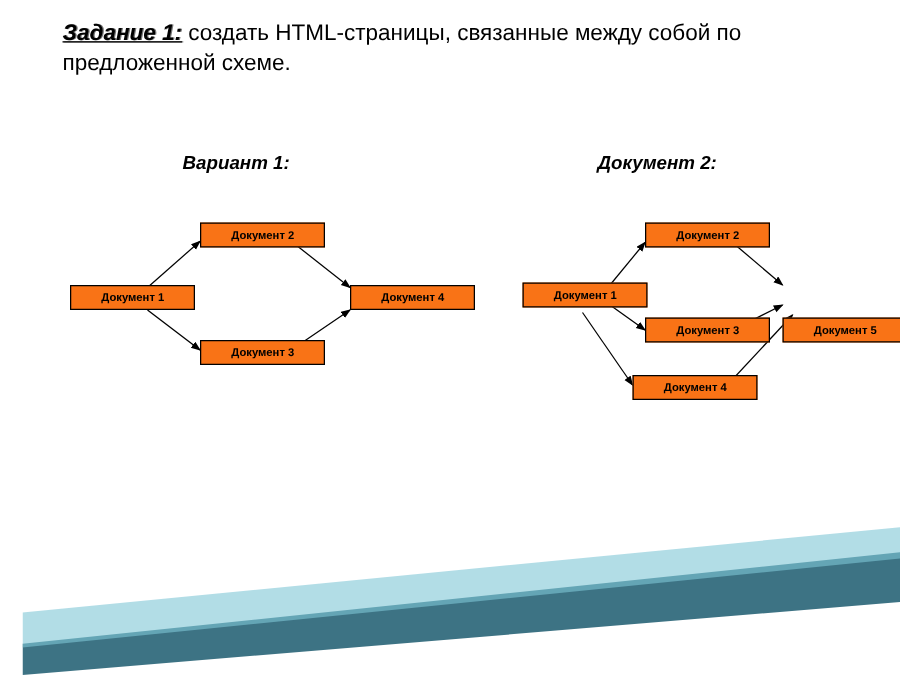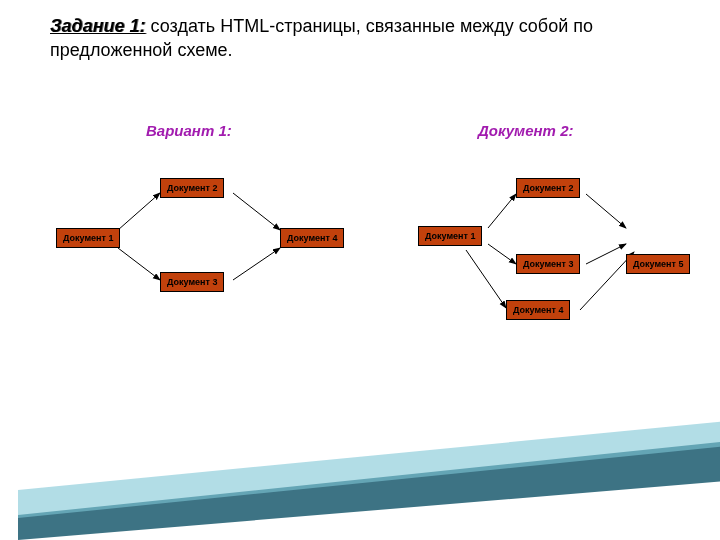--- a/index.html
+++ b/index.html
@@ -29,34 +29,34 @@
     font-weight: 700;
     font-style: italic;
     text-decoration: underline;
     text-shadow: 1px 0 0 #777;
   }
   .variant-label {
     position: absolute;
     font-size: 15px;
     font-weight: 700;
     font-style: italic;
-    color: #a21caf;
+    color: #000000;
   }
   .v1label { top: 122px; left: 128px; }
   .v2label { top: 122px; left: 460px; }
 
   .diagram { position: absolute; }
   .box {
     position: absolute;
     border: 1px solid #000;
-    background: #c2410c;
+    background: #f97316;
     font-size: 9px;
     font-weight: 700;
     text-align: center;
-    padding: 4px 6px;
+    padding: 4px 24px;
     white-space: nowrap;
   }
   svg.arrows {
     position: absolute;
     top: 0; left: 0;
   }
   .decoration {
     position: absolute;
     bottom: 0; left: 0;
     width: 720px; height: 120px;

